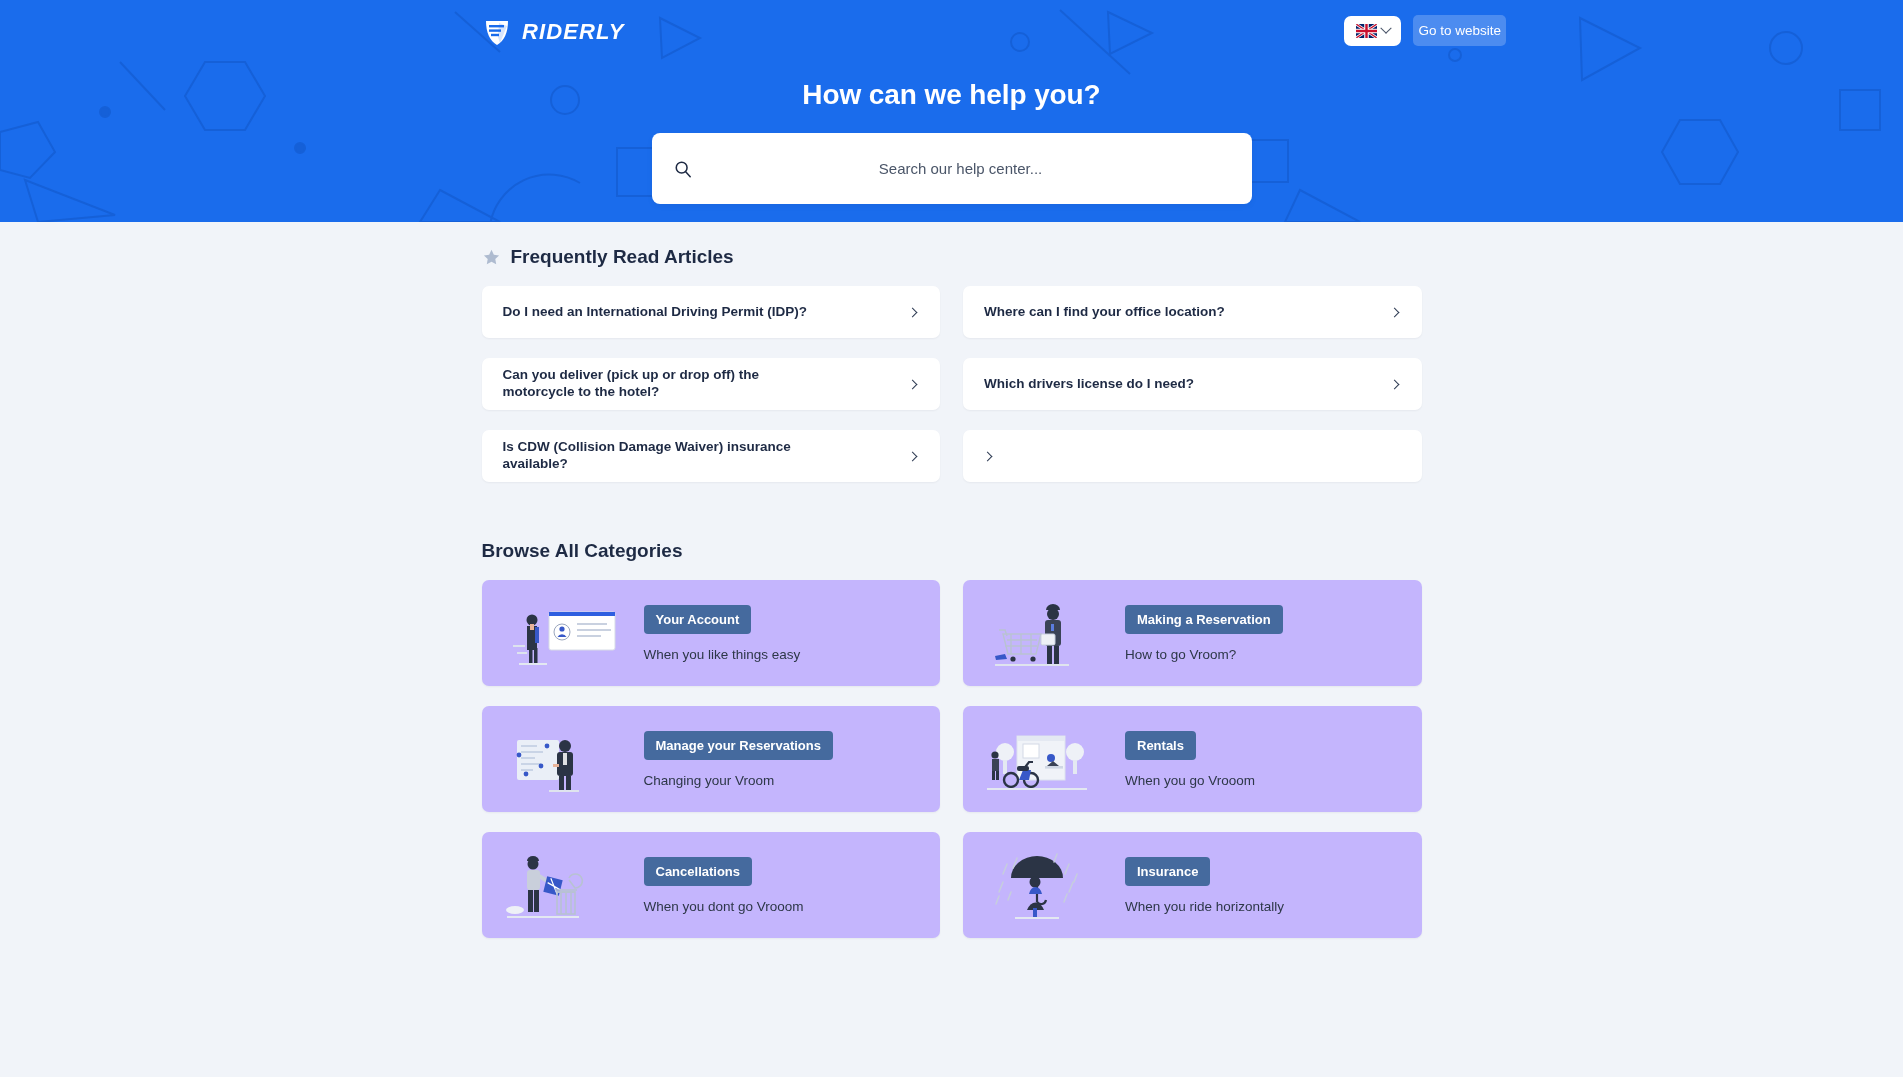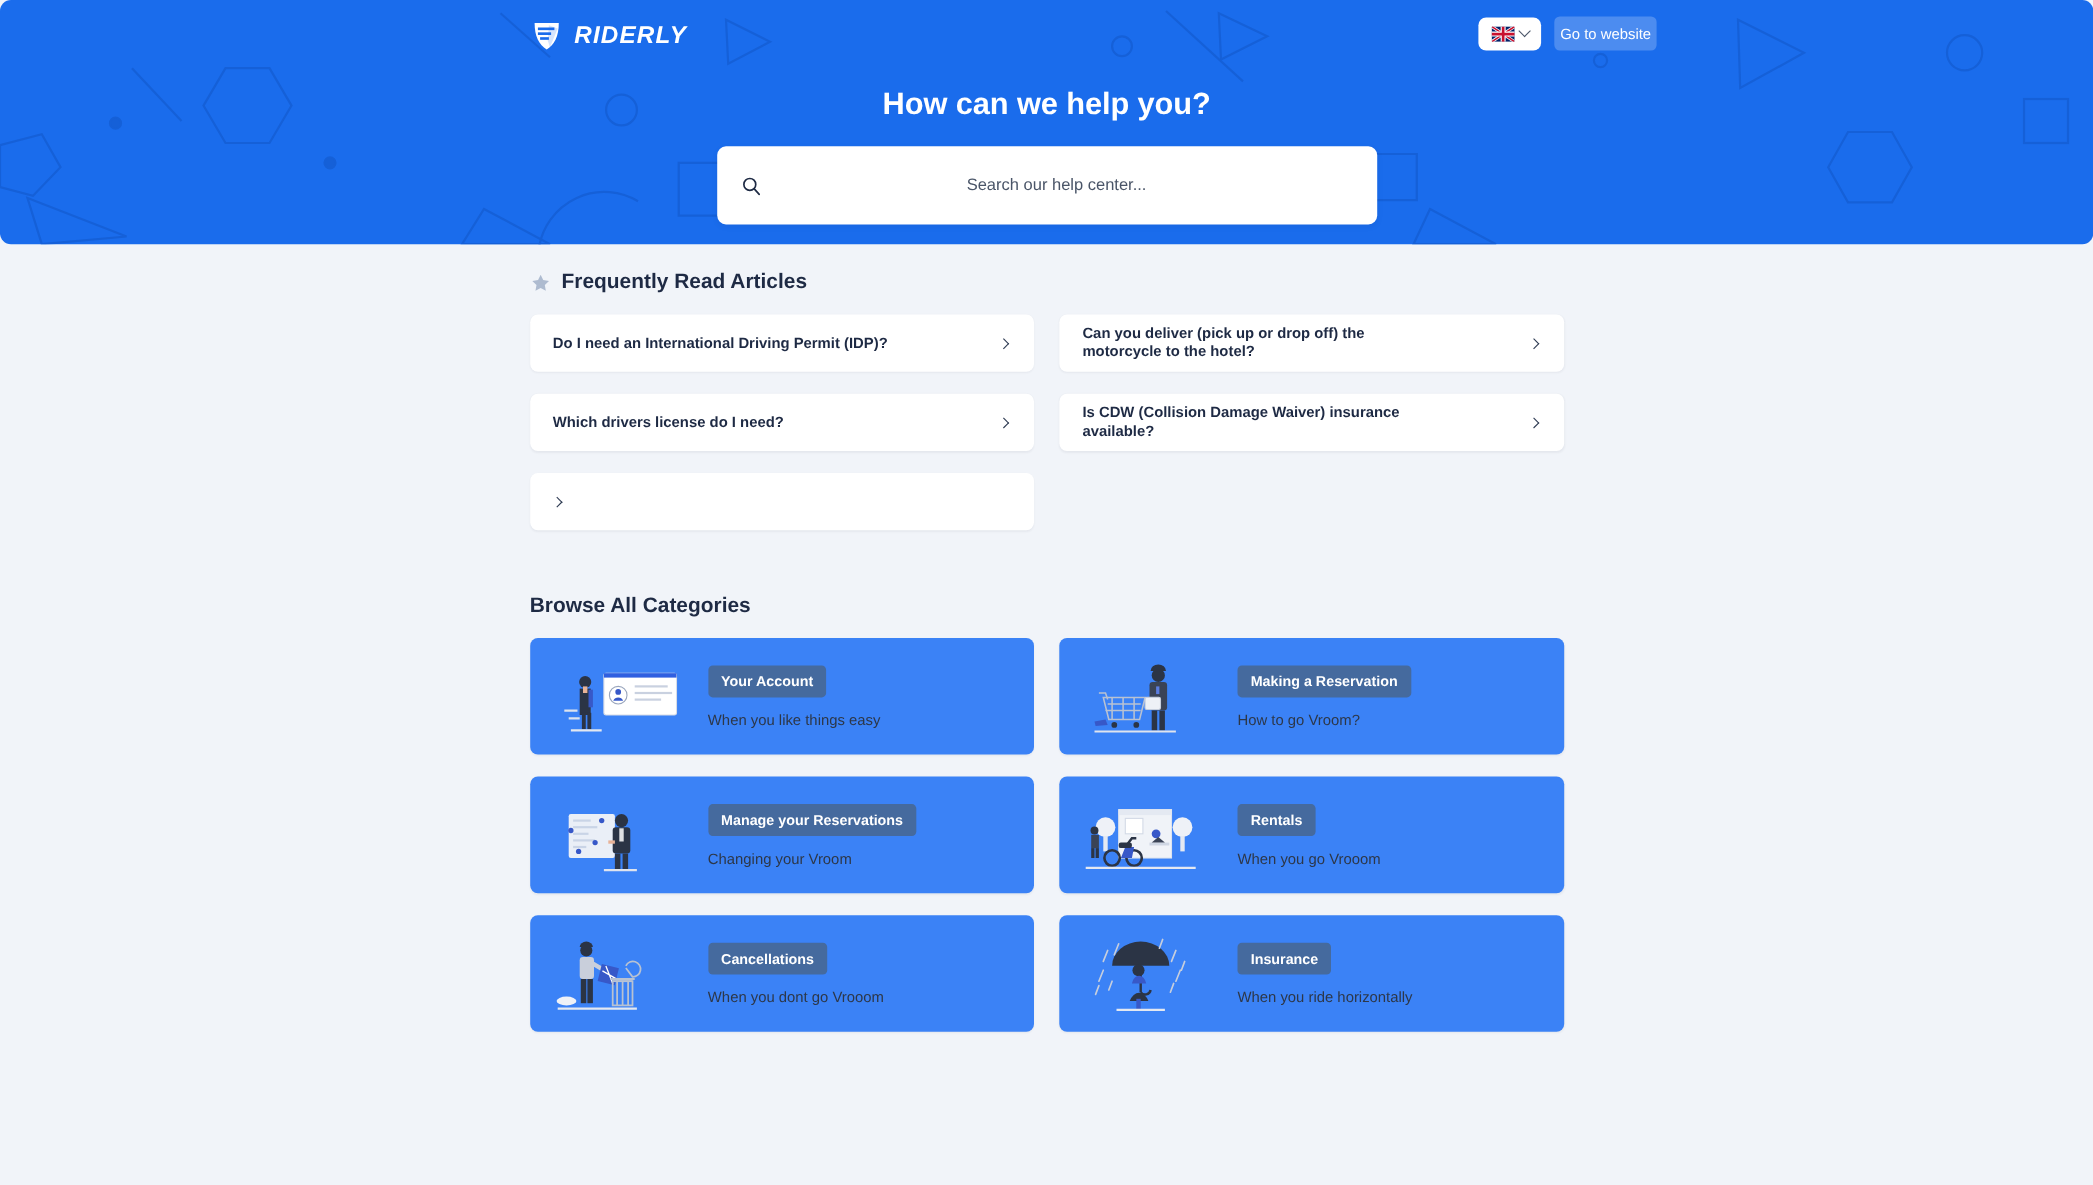--- a/index.html
+++ b/index.html
@@ -9,21 +9,20 @@
     background: #f1f4f9;
     overflow: hidden;
   }
 
   
   .hero {
     position: relative;
     height: 222px;
     background: #1a6cec;
     overflow: hidden;
-    border-radius: 10px;
   }
   .hero-shapes { position: absolute; inset: 0; pointer-events: none; }
 
   .hero-top {
     position: relative;
     height: 58px;
     display: flex;
     align-items: center;
     z-index: 2;
   }
@@ -149,21 +148,21 @@
   .chev-right {
     flex: none;
     width: 7px; height: 7px;
     border-top: 1.7px solid #2d3a52;
     border-right: 1.7px solid #2d3a52;
     transform: rotate(45deg);
     margin-right: 3px;
   }
 
   .cat-card {
-    background: #3b82f6;
+    background: #c4b5fd;
     border-radius: 7px;
     height: 106px;
     display: flex;
     align-items: center;
     cursor: pointer;
     box-shadow: 0 1px 2px rgba(16,24,40,0.05);
   }
   .cat-art {
     width: 160px;
     flex: none;
@@ -271,20 +270,24 @@
     </svg>
     <span>Frequently Read Articles</span>
   </div>
 
   <div class="grid">
     <div class="article-card">
       <span class="label">Do I need an International Driving Permit (IDP)?</span>
       <span class="chev-right"></span>
     </div>
     <div class="article-card">
+      <span class="label">Where can I find your office location?</span>
+      <span class="chev-right"></span>
+    </div>
+    <div class="article-card">
       <span class="label">Can you deliver (pick up or drop off) the motorcycle to the hotel?</span>
       <span class="chev-right"></span>
     </div>
     <div class="article-card">
       <span class="label">Which drivers license do I need?</span>
       <span class="chev-right"></span>
     </div>
     <div class="article-card">
       <span class="label">Is CDW (Collision Damage Waiver) insurance available?</span>
       <span class="chev-right"></span>

